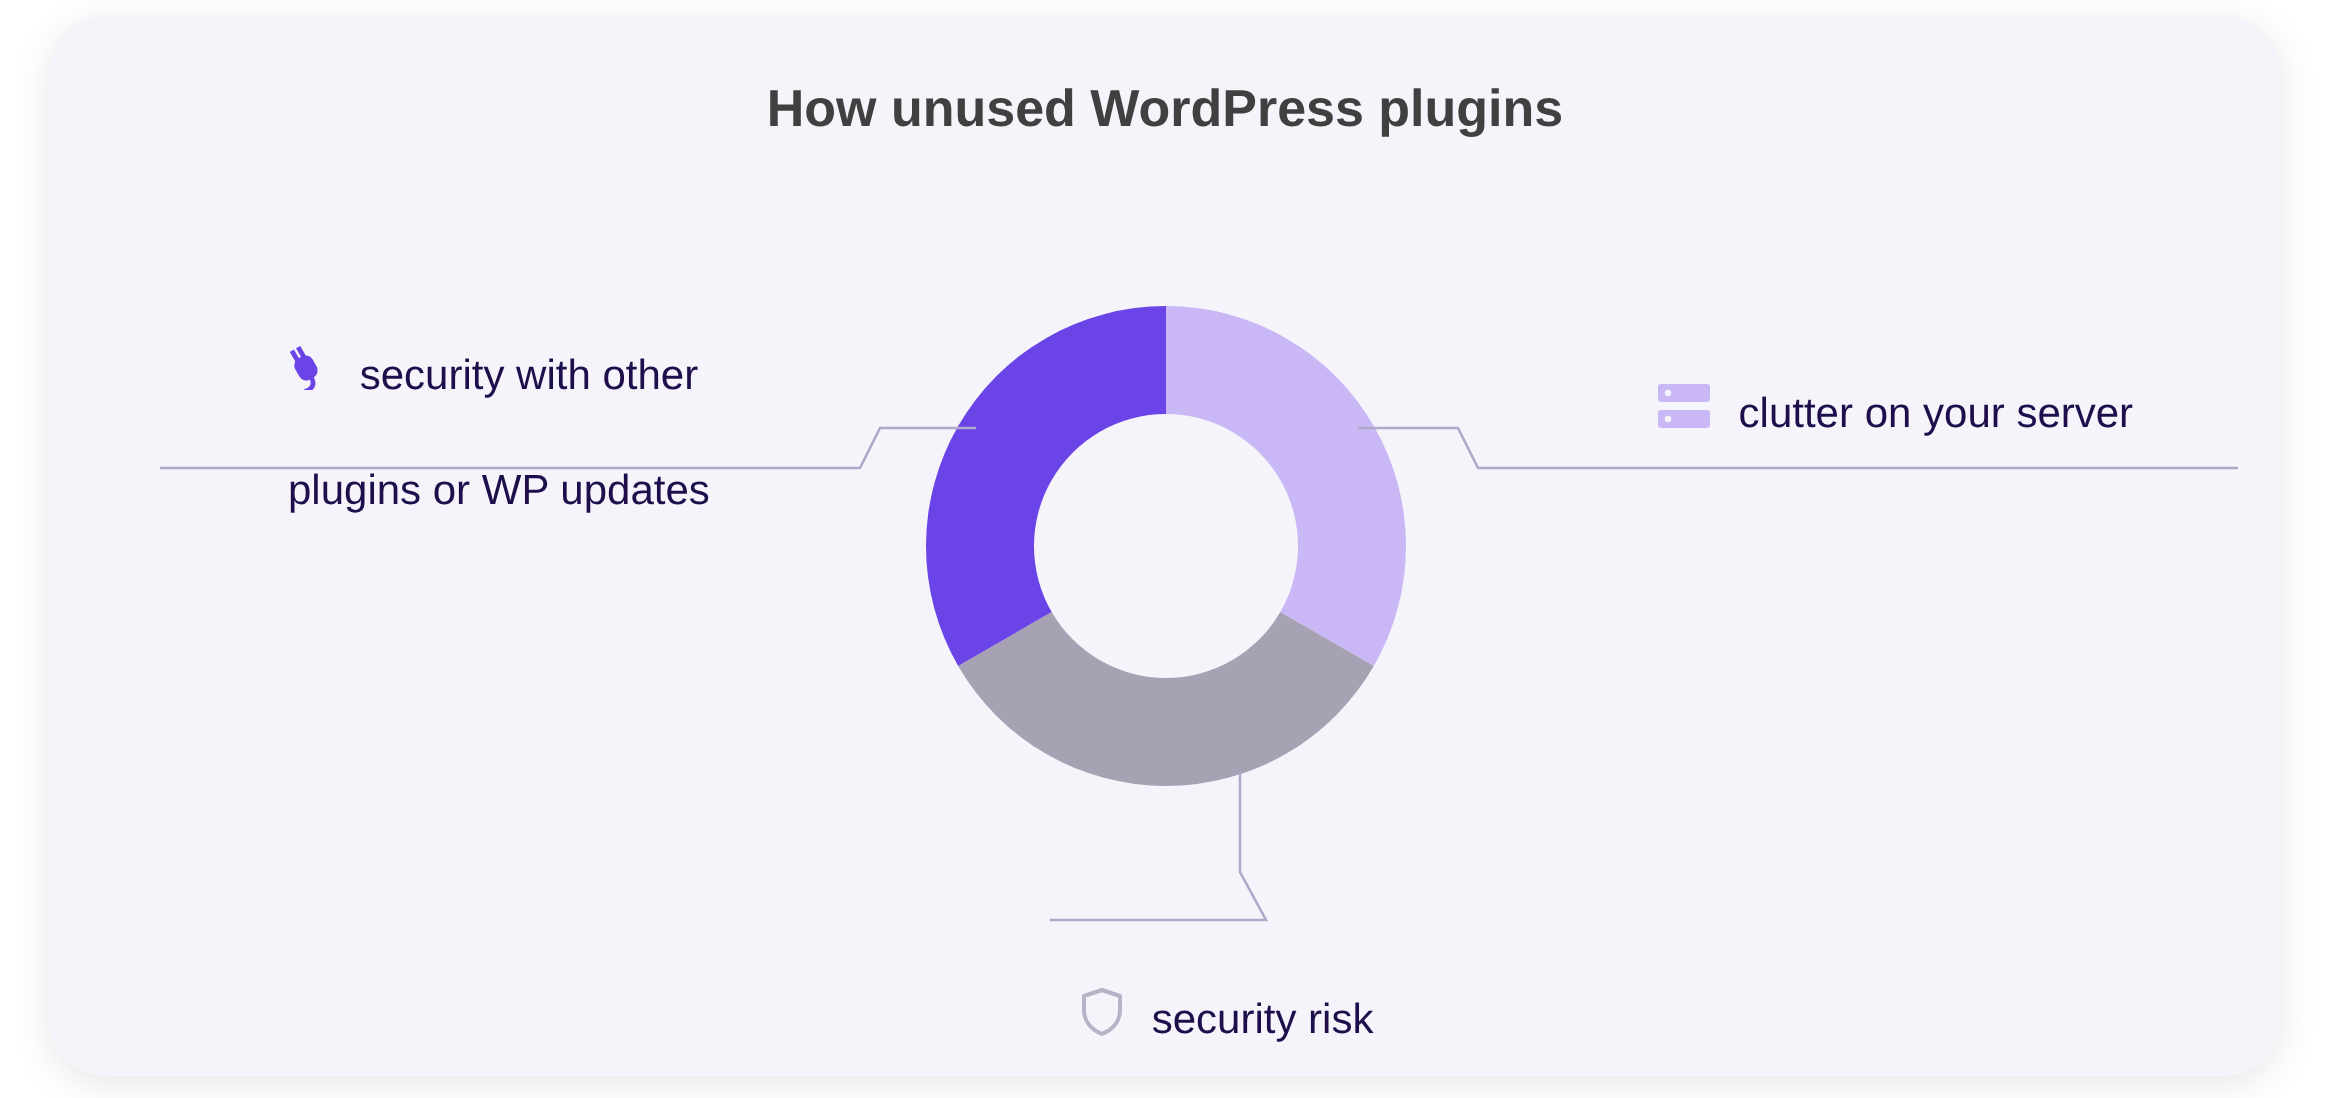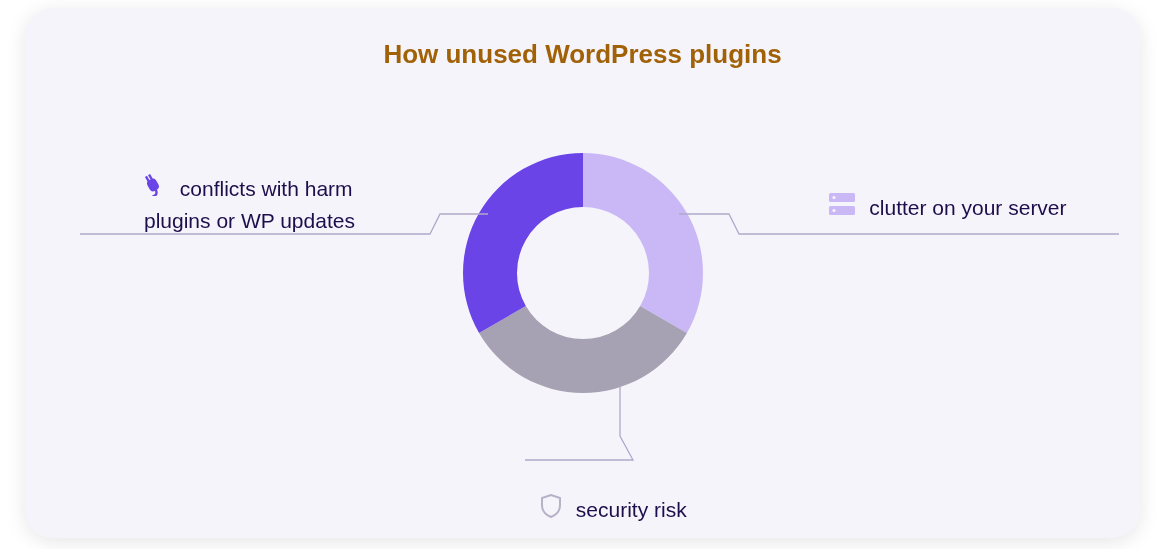--- a/index.html
+++ b/index.html
@@ -11,21 +11,21 @@
     background: #f6f4fb;
     border-radius: 28px;
     box-shadow: 0 4px 20px rgba(0,0,0,0.1);
     overflow: visible;
   }
   .title {
     text-align: center;
     margin-top: 28px;
     font-size: 26px;
     font-weight: 700;
-    color: #a16207;
+    color: #404040;
     line-height: 1.45;
   }
   .chart-area {
     position: absolute;
     left: 0; top: 0; width: 100%; height: 100%;
   }
   .donut {
     position: absolute;
     left: 438px; top: 145px;
     width: 240px; height: 240px;
@@ -102,23 +102,23 @@
         <span class="icon plug-icon">
           <svg width="26" height="22" viewBox="0 0 26 22">
             <g transform="rotate(-30 13 11)">
               <rect x="8" y="5" width="10" height="12" rx="4" fill="currentColor"></rect>
               <rect x="10" y="0" width="2.4" height="6" fill="currentColor"></rect>
               <rect x="13.6" y="0" width="2.4" height="6" fill="currentColor"></rect>
               <path d="M 13 16 Q 13 22 7 21" stroke="currentColor" stroke-width="2.4" fill="none" stroke-linecap="round"></path>
             </g>
           </svg>
         </span>
-        <span class="text">conflicts with harm</span>
+        <span class="text">security with other</span>
       </div>
-      <div style="padding-left:4px;">
+      <div style="padding-left:4px;margin-top:27px;">
         <span class="text">plugins or WP updates</span>
       </div>
     </div>
 
     <div class="callout callout-bottom">
       <span class="icon shield-icon">
         <svg width="22" height="24" viewBox="0 0 22 24">
           <path d="M 11 1 L 20 4 L 20 11 C 20 17 16 21 11 23 C 6 21 2 17 2 11 L 2 4 Z" fill="none" stroke="currentColor" stroke-width="2" stroke-linejoin="round"></path>
         </svg>
       </span>

